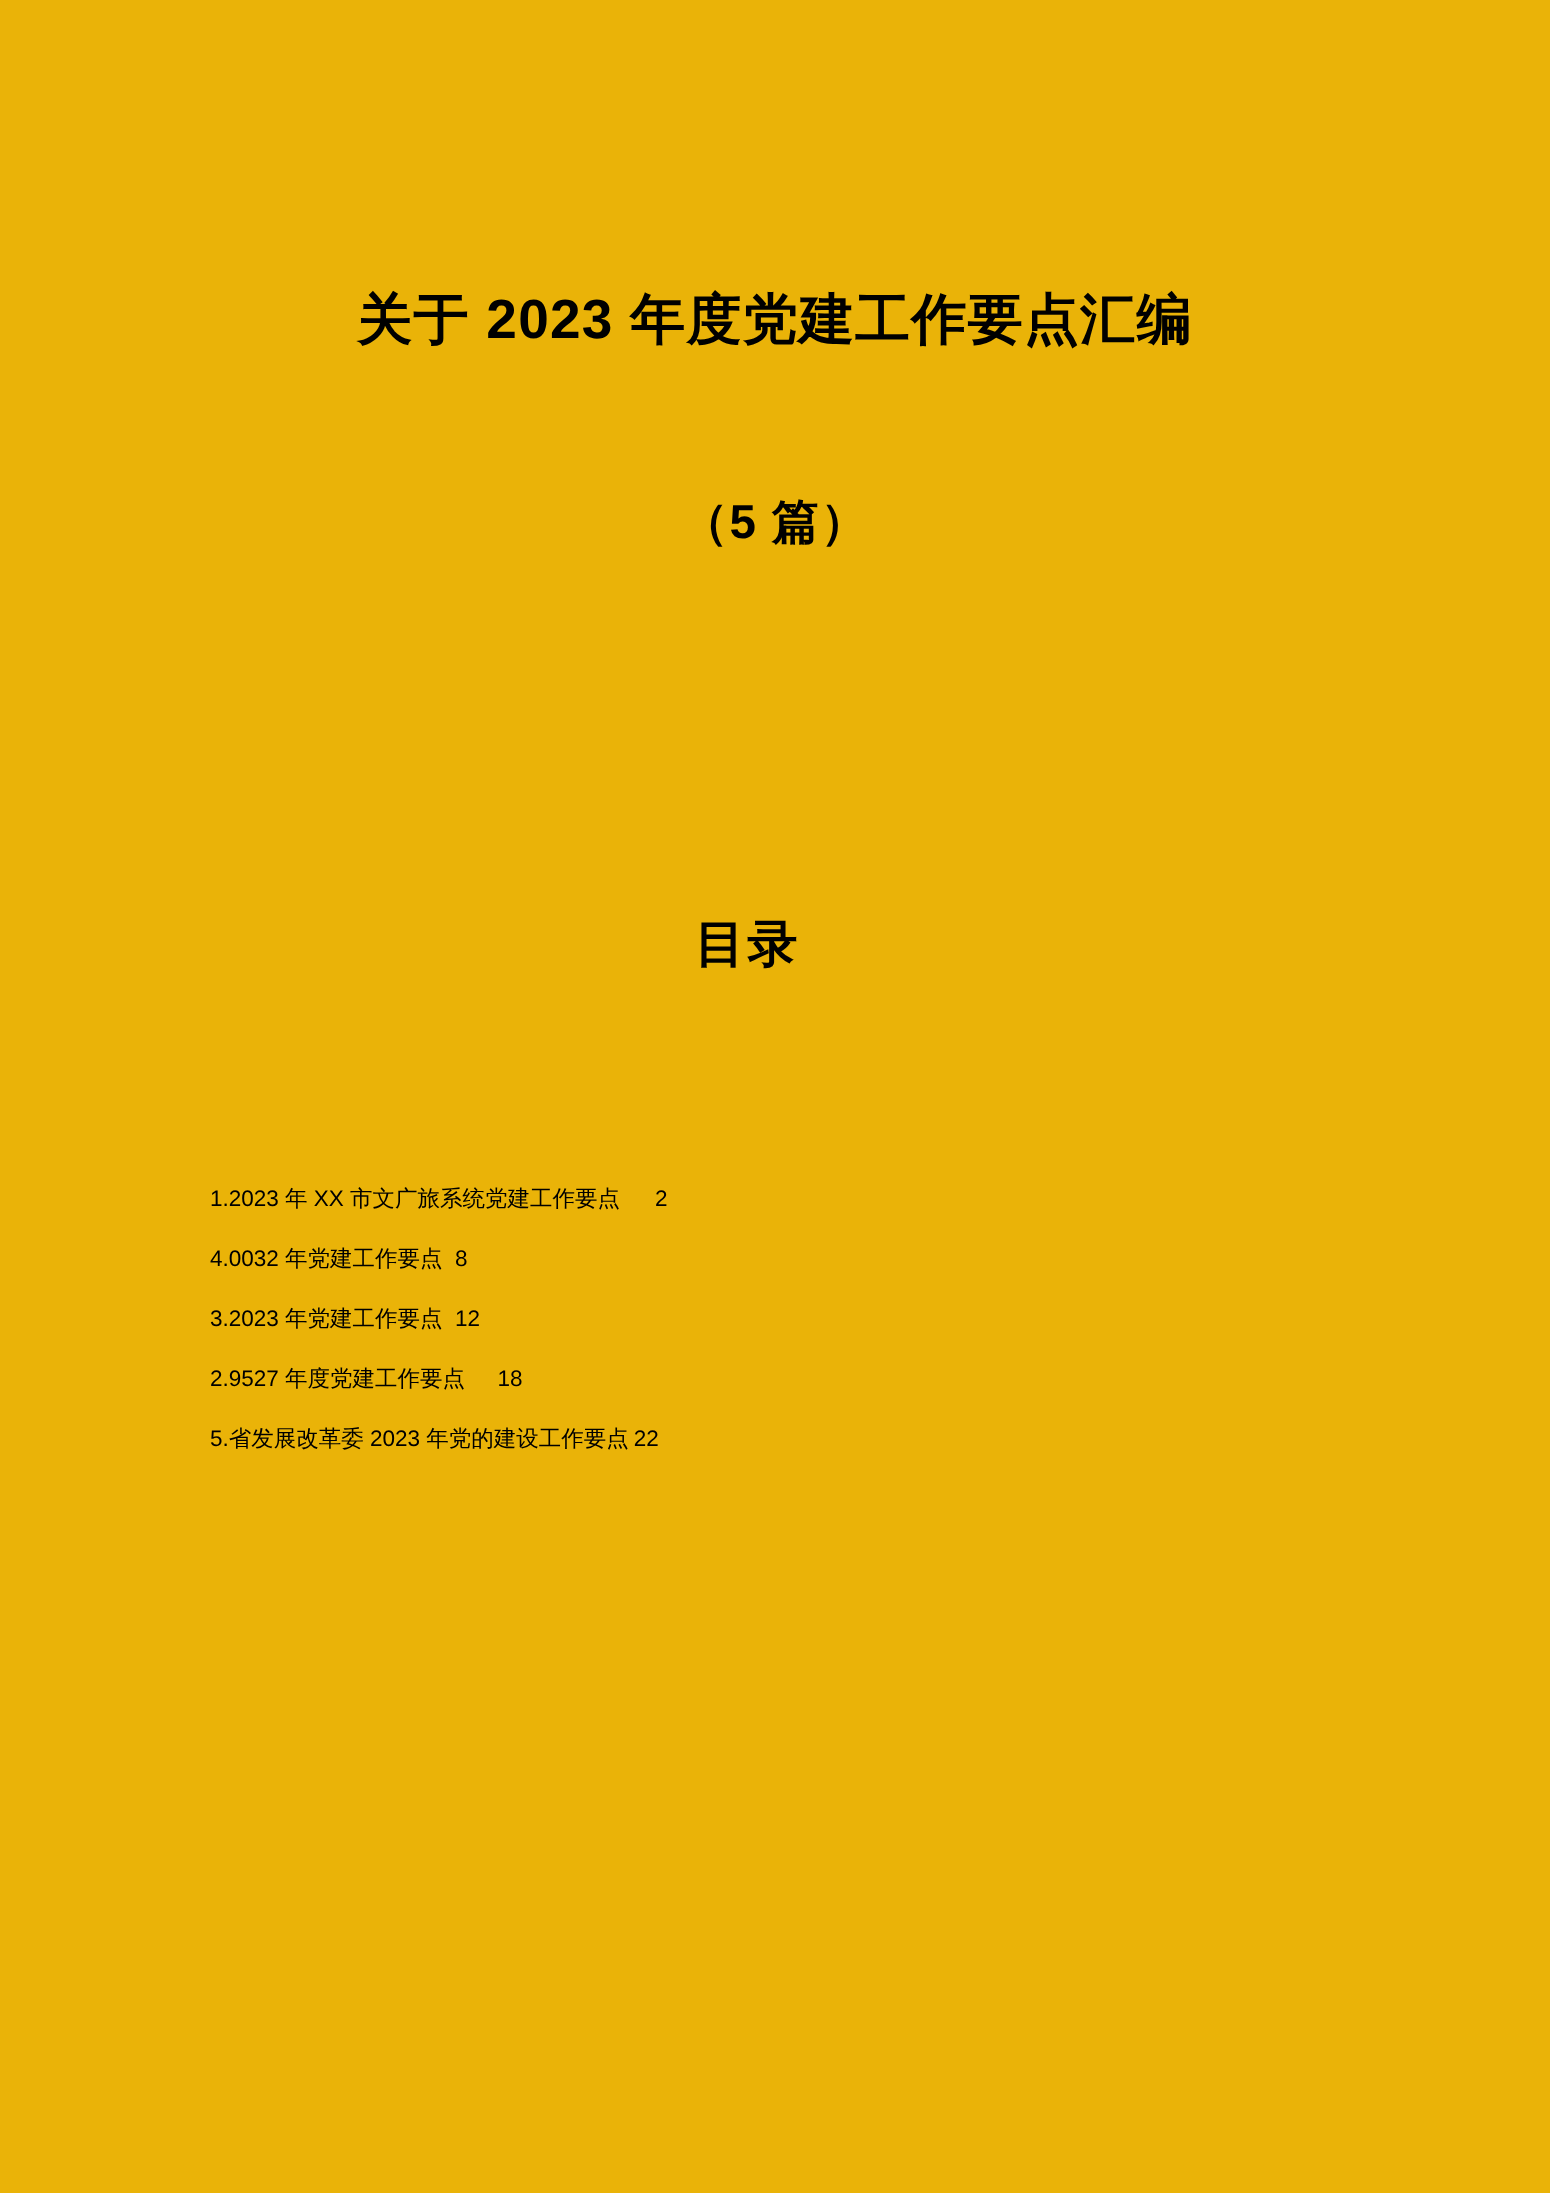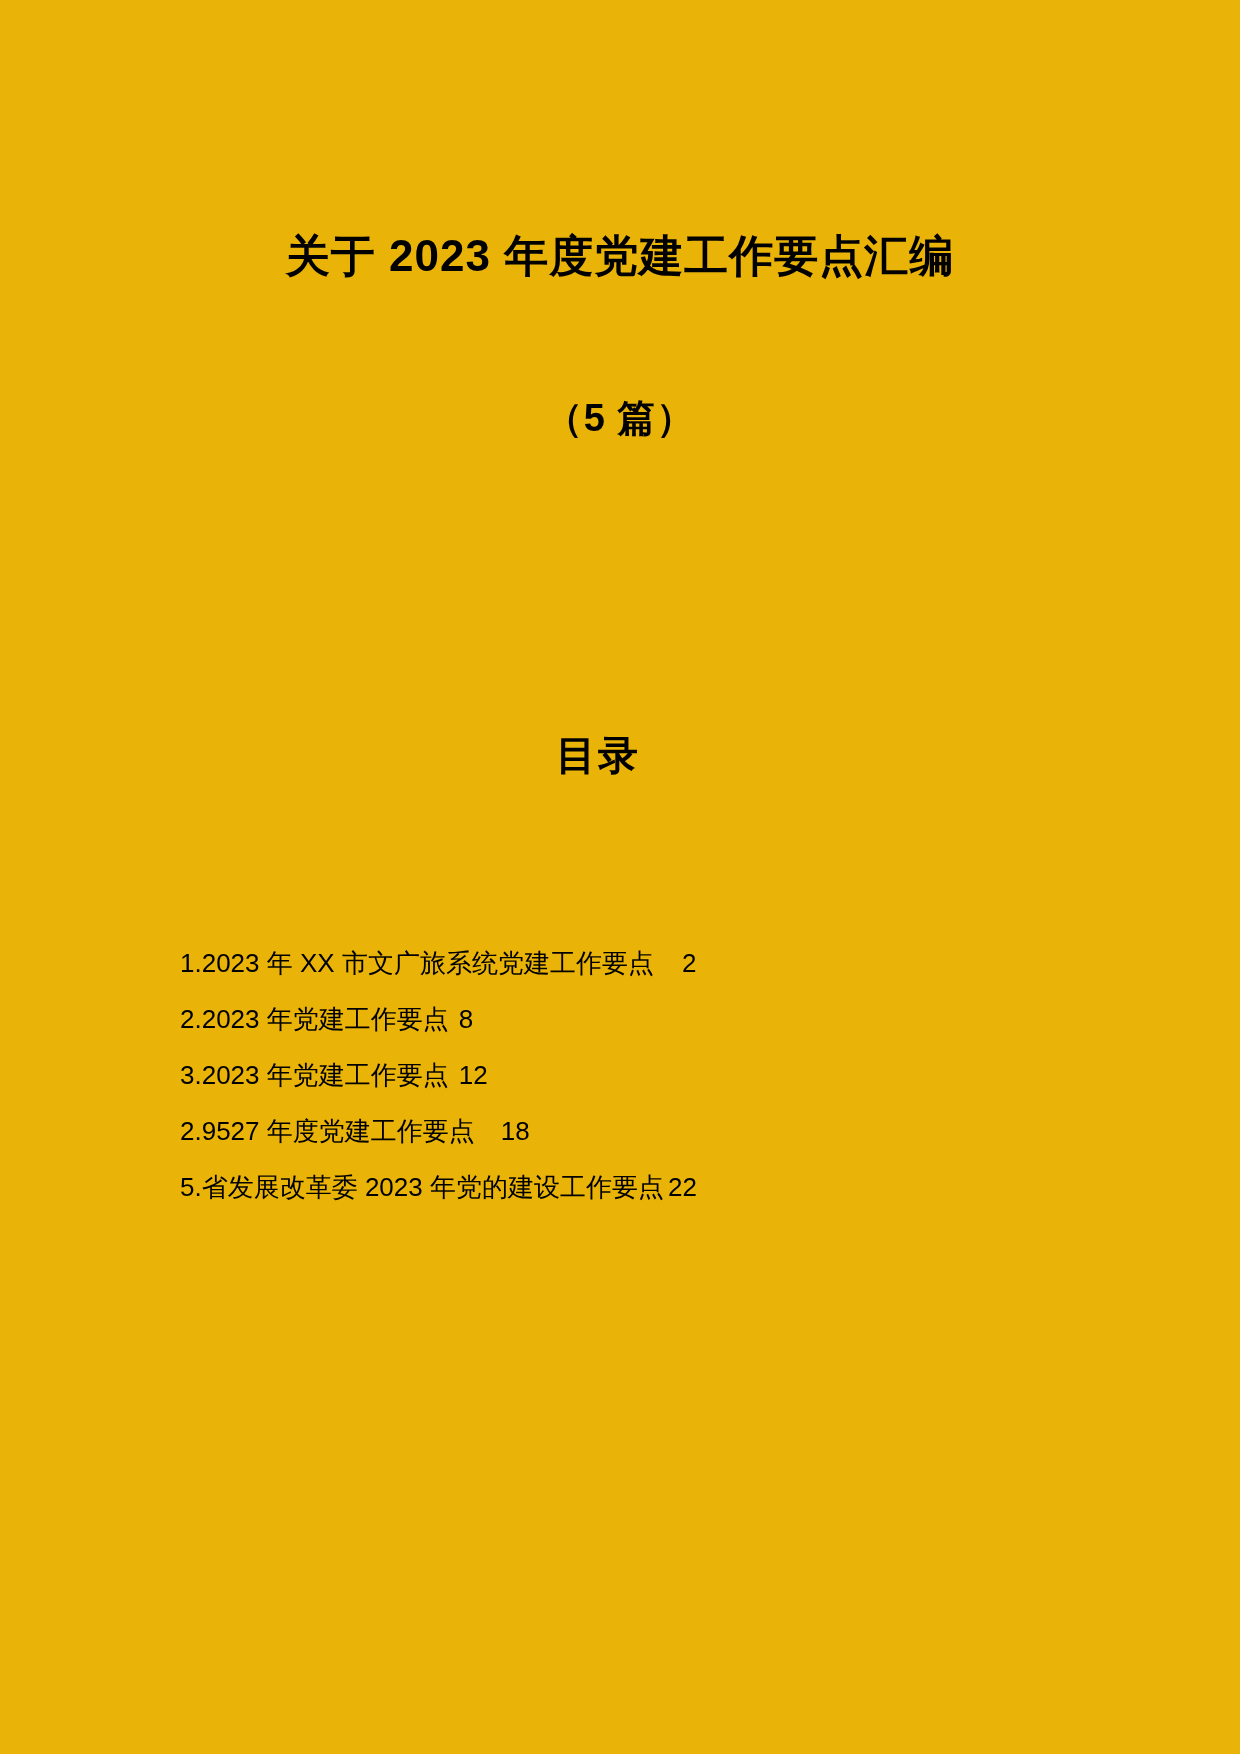--- a/index.html
+++ b/index.html
@@ -50,26 +50,25 @@
     font-weight: bold;
     letter-spacing: 2px;
   }
   .toc-list {
     position: absolute;
     top: 950px;
     left: 168px;
     width: 920px;
   }
   .toc-entry {
-    font-size: 26px;
+    font-size: 18px;
     line-height: 1.0;
     margin-bottom: 30px;
     white-space: nowrap;
     color: #000;
-    margin-left: 12px;
   }
   .toc-entry .toc-text {
     display: inline;
   }
   .toc-entry .toc-gap {
     display: inline-block;
   }
   .toc-entry .toc-page {
     display: inline;
   }
@@ -85,21 +84,21 @@
 
   <div class="toc-heading">目录</div>
 
   <div class="toc-list">
 
     <div class="toc-entry">
       <span class="toc-text">1.2023 年 XX 市文广旅系统党建工作要点</span><span class="toc-gap" style="width:28px"></span><span class="toc-page">2</span>
     </div>
 
     <div class="toc-entry">
-      <span class="toc-text">2.2023 年党建工作要点</span><span class="toc-gap" style="width:10px"></span><span class="toc-page">8</span>
+      <span class="toc-text">4.0032 年党建工作要点</span><span class="toc-gap" style="width:10px"></span><span class="toc-page">8</span>
     </div>
 
     <div class="toc-entry">
       <span class="toc-text">3.2023 年党建工作要点</span><span class="toc-gap" style="width:10px"></span><span class="toc-page">12</span>
     </div>
 
     <div class="toc-entry">
       <span class="toc-text">2.9527 年度党建工作要点</span><span class="toc-gap" style="width:26px"></span><span class="toc-page">18</span>
     </div>
 

